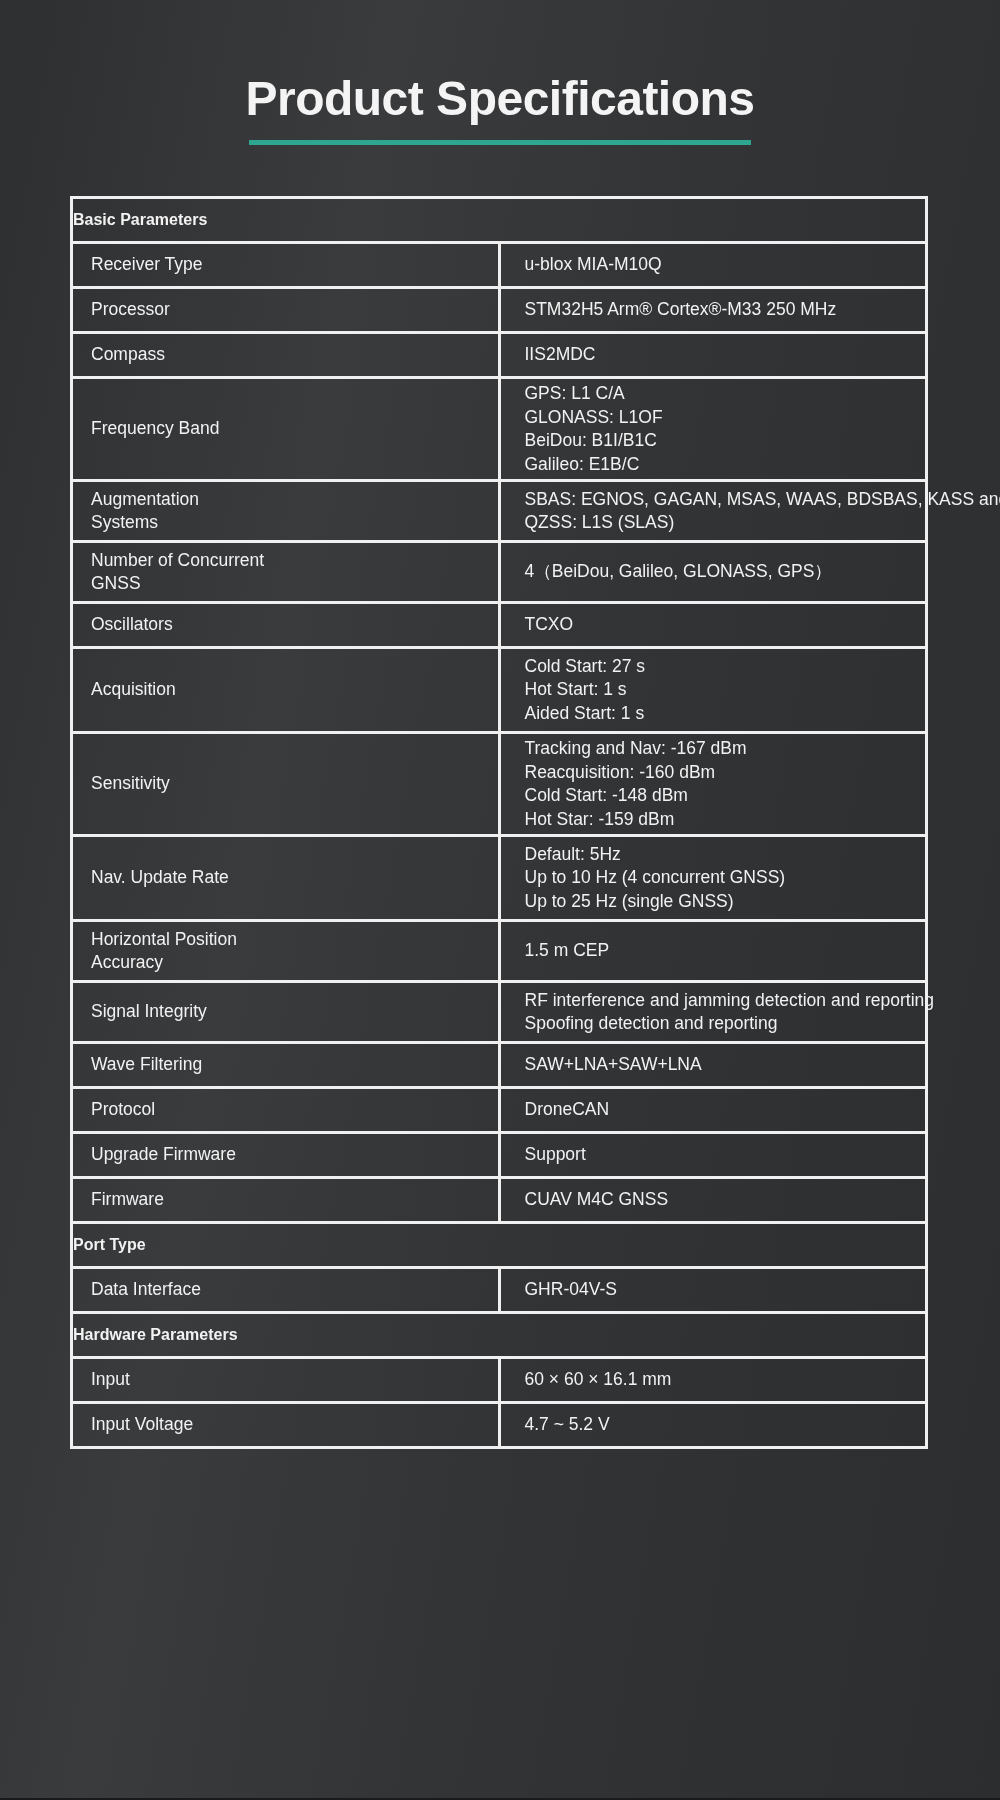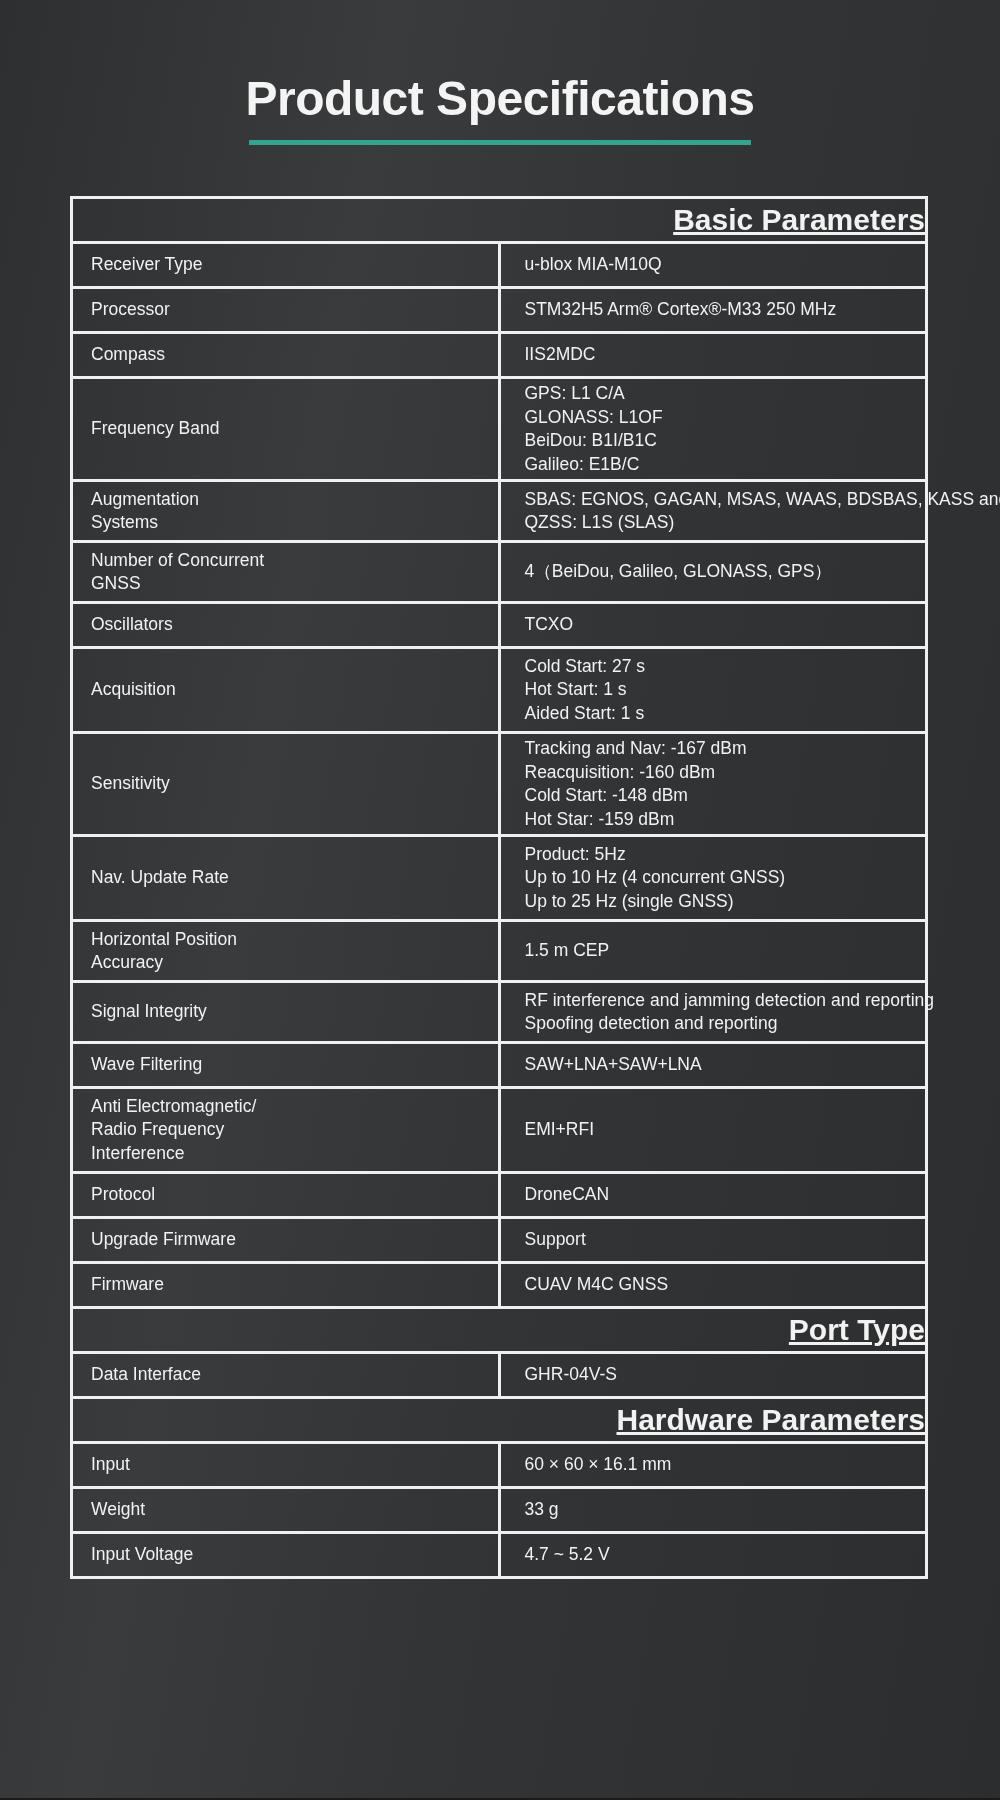--- a/index.html
+++ b/index.html
@@ -32,21 +32,21 @@
     border: 3px solid #f0f0f0;
     font-size: 17.5px;
     line-height: 23.5px;
     vertical-align: middle;
     padding: 0 20px 0 18px;
     color: #f2f2f2;
   }
   .spec-table td.label { width: 203px; }
   .spec-table td.value { padding-left: 24px; }
   .spec-table td.section {
-    text-align: right; font-size: 30px; font-weight: bold; height: 42px; padding: 0; text-decoration: underline;
+    text-align: left; font-size: 16px; font-weight: bold; height: 42px; padding: 0;
   }
   .multi div { white-space: nowrap; }
 </style>
 </head>
 <body>
 
 <div class="title-wrap">
   <h1 class="page-title">Product Specifications</h1>
 </div>
 <div class="title-underline"></div>
@@ -120,21 +120,21 @@
         <td class="value multi">
           <div>Tracking and Nav: -167 dBm</div>
           <div>Reacquisition: -160 dBm</div>
           <div>Cold Start: -148 dBm</div>
           <div>Hot Star: -159 dBm</div>
         </td>
       </tr>
       <tr>
         <td class="label" style="height: 82px;">Nav. Update Rate</td>
         <td class="value multi">
-          <div>Product: 5Hz</div>
+          <div>Default: 5Hz</div>
           <div>Up to 10 Hz (4 concurrent GNSS)</div>
           <div>Up to 25 Hz (single GNSS)</div>
         </td>
       </tr>
       <tr>
         <td class="label" style="height: 58px;">
           <div style="width: 190px;">Horizontal Position Accuracy</div>
         </td>
         <td class="value multi">
           <div>1.5 m CEP</div>
@@ -147,28 +147,20 @@
           <div>Spoofing detection and reporting</div>
         </td>
       </tr>
       <tr>
         <td class="label" style="height: 42px;">Wave Filtering</td>
         <td class="value multi">
           <div>SAW+LNA+SAW+LNA</div>
         </td>
       </tr>
       <tr>
-        <td class="label" style="height: 82px;">
-          <div style="width: 190px;">Anti Electromagnetic/ Radio Frequency Interference</div>
-        </td>
-        <td class="value multi">
-          <div>EMI+RFI</div>
-        </td>
-      </tr>
-      <tr>
         <td class="label" style="height: 42px;">Protocol</td>
         <td class="value multi">
           <div>DroneCAN</div>
         </td>
       </tr>
       <tr>
         <td class="label" style="height: 42px;">Upgrade Firmware</td>
         <td class="value multi">
           <div>Support</div>
         </td>
@@ -188,26 +180,20 @@
           <div>GHR-04V-S</div>
         </td>
       </tr>
       <tr>
         <td class="section" colspan="2">Hardware Parameters</td>
       </tr>
       <tr>
         <td class="label" style="height: 42px;">Input</td>
         <td class="value multi">
           <div>60 × 60 × 16.1 mm</div>
-        </td>
-      </tr>
-      <tr>
-        <td class="label" style="height: 42px;">Weight</td>
-        <td class="value multi">
-          <div>33 g</div>
         </td>
       </tr>
       <tr>
         <td class="label" style="height: 42px;">Input Voltage</td>
         <td class="value multi">
           <div>4.7 ~ 5.2 V</div>
         </td>
       </tr>
     </tbody>
 </table>

